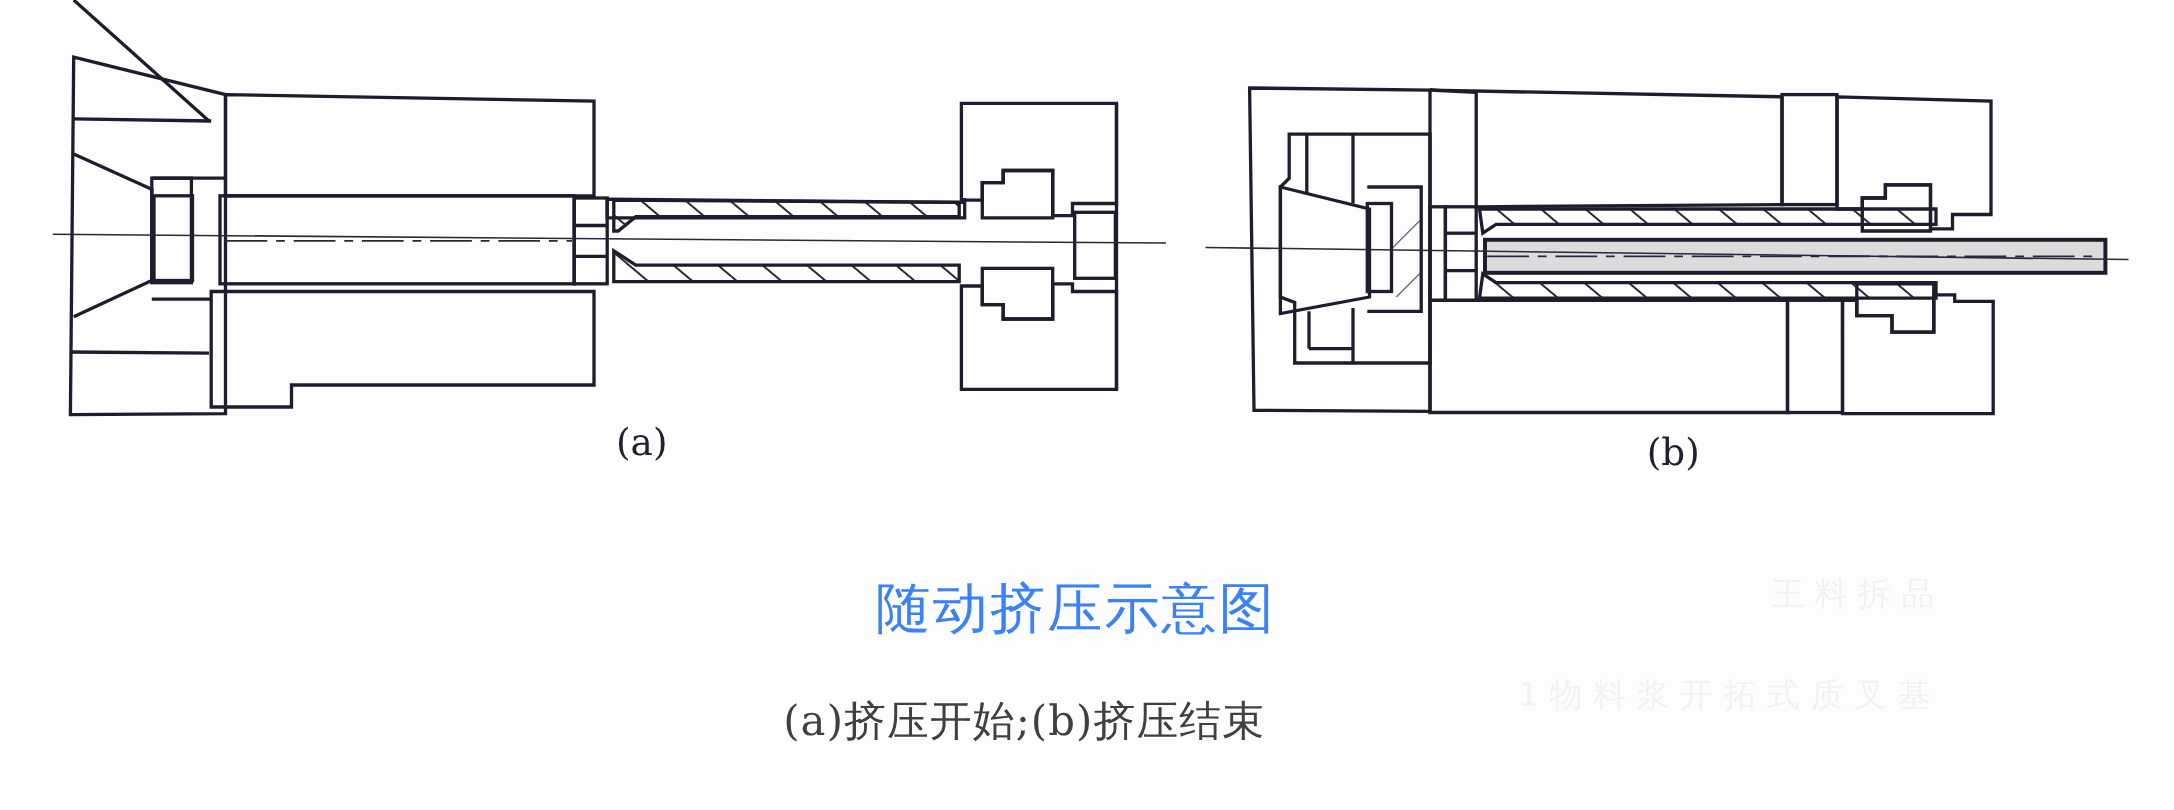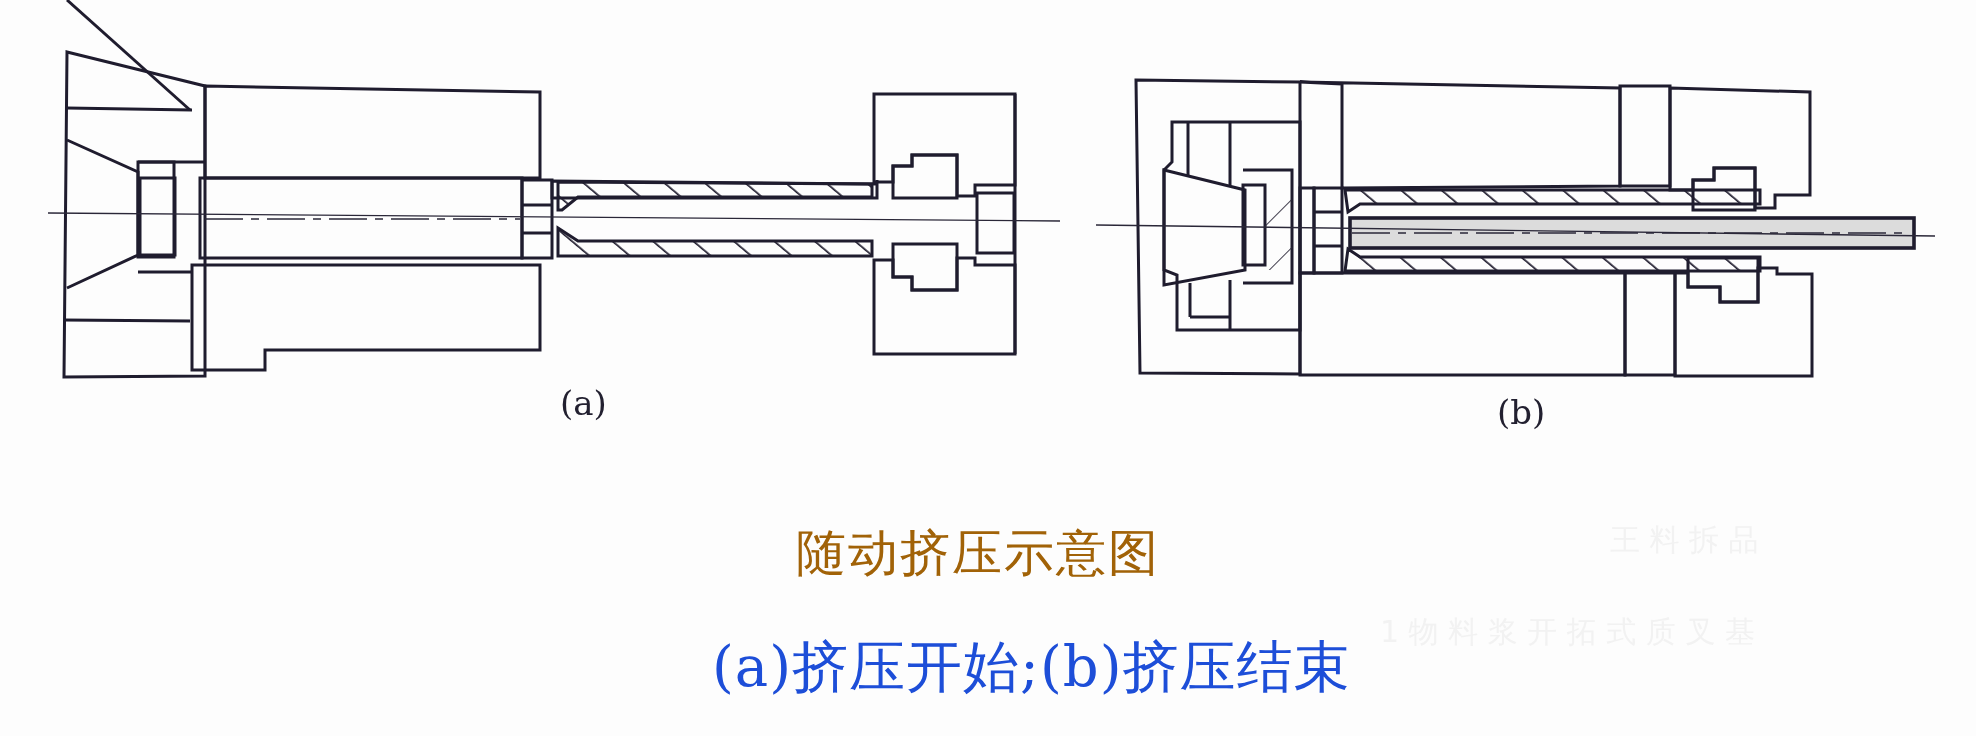--- a/index.html
+++ b/index.html
@@ -3,23 +3,23 @@
 <meta charset="utf-8">
 <style>
   html, body { margin: 0; padding: 0; background: #fdfdfd; }
   body { width: 1976px; height: 736px; position: relative; overflow: hidden;
          font-family: "DejaVu Serif", "Liberation Serif", serif; color: #1c1a2a; }
   #figure { position: absolute; left: 0; top: 0; width: 1976px; height: 736px; }
   .ln { stroke: #1f1c2e; fill: none; stroke-width: 3; stroke-linejoin: miter; }
   .axis { stroke: #2a2738; stroke-width: 1.4; fill: none; }
   .axis-dash { stroke: #2a2738; stroke-width: 1.6; stroke-dasharray: 38 8 8 8; fill: none; }
   .sublabel { position: absolute; font-size: 34px; font-family: "DejaVu Serif", "Liberation Serif", serif; color: #222030; }
-  .title { position: absolute; font-size: 50px; letter-spacing: 2px; color: #a16207;
+  .title { position: absolute; font-size: 50px; letter-spacing: 2px; color: #3b82f6;
            font-family: Liberation Sans, sans-serif; white-space: nowrap; }
-  .caption { position: absolute; font-size: 56px; letter-spacing: 1px; color: #1d4ed8;
+  .caption { position: absolute; font-size: 38px; letter-spacing: 1px; color: #404040;
              font-family: "DejaVu Serif", "Liberation Serif", serif; white-space: nowrap; }
   .ghost { position: absolute; font-size: 30px; color: #f2f2f2; white-space: nowrap;
            font-family: "DejaVu Sans", sans-serif; }
 </style>
 </head>
 <body>
 
 <div id="figure">
 <svg width="1976" height="736" viewBox="0 0 1976 736" xmlns="http://www.w3.org/2000/svg">
   <defs>

